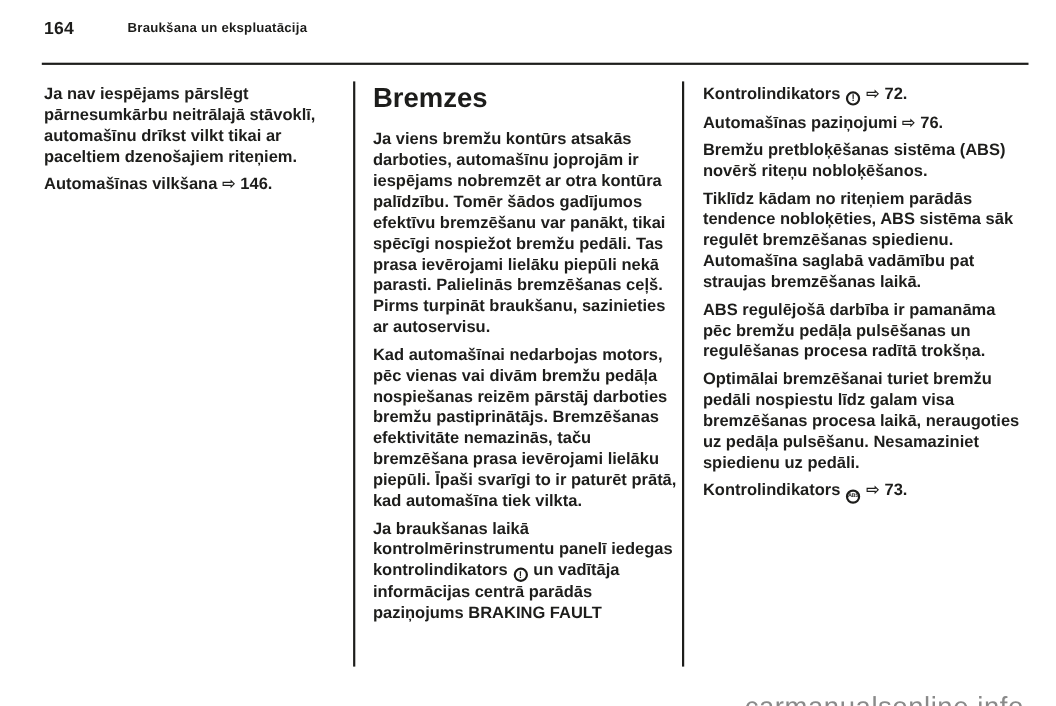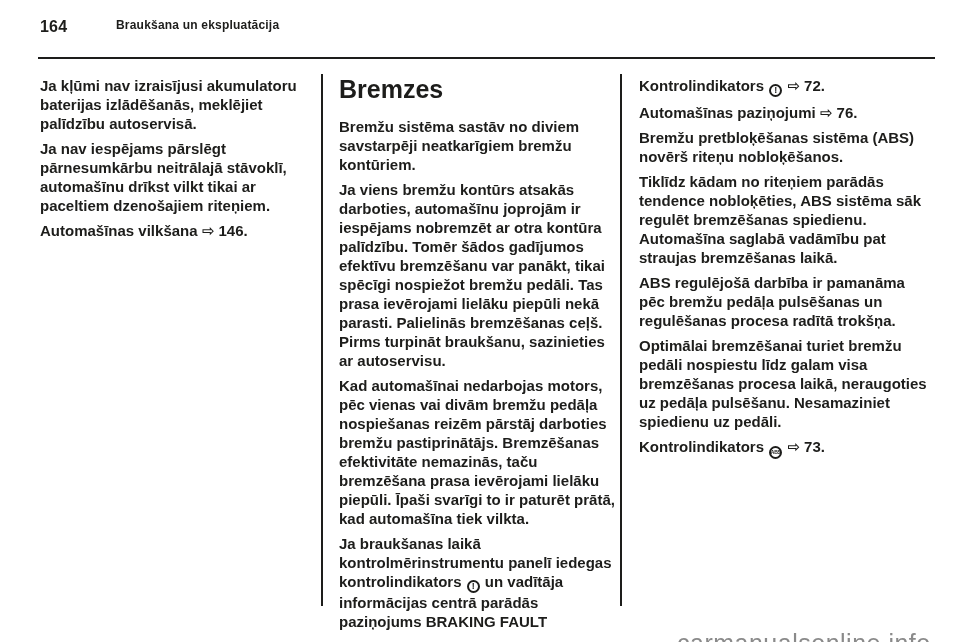--- a/index.html
+++ b/index.html
@@ -42,30 +42,28 @@
 </head>
 <body>
 
 <div class="page">
 
   <span class="hdr-num">164</span>
   <span class="hdr-chapter">Braukšana un ekspluatācija</span>
   <div class="hdr-rule"></div>
 
   <div class="col col-1">
-    <p>Ja kļūmi nav izraisījusi akumulatoru baterijas izlādēšanās, meklējiet palīdzību autoservisā.</p>
     <p>Ja nav iespējams pārslēgt pārnesumkārbu neitrālajā stāvoklī, automašīnu drīkst vilkt tikai ar paceltiem dzenošajiem riteņiem.</p>
     <p>Automašīnas vilkšana ⇨ 146.</p>
   </div>
 
   <div class="vdiv vdiv-1"></div>
 
   <div class="col col-2">
     <h1>Bremzes</h1>
-    <p>Bremžu sistēma sastāv no diviem savstarpēji neatkarīgiem bremžu kontūriem.</p>
     <p>Ja viens bremžu kontūrs atsakās darboties, automašīnu joprojām ir iespējams nobremzēt ar otra kontūra palīdzību. Tomēr šādos gadījumos efektīvu bremzēšanu var panākt, tikai spēcīgi nospiežot bremžu pedāli. Tas prasa ievērojami lielāku piepūli nekā parasti. Palielinās bremzēšanas ceļš. Pirms turpināt braukšanu, sazinieties ar autoservisu.</p>
     <p>Kad automašīnai nedarbojas motors, pēc vienas vai divām bremžu pedāļa nospiešanas reizēm pārstāj darboties bremžu pastiprinātājs. Bremzēšanas efektivitāte nemazinās, taču bremzēšana prasa ievērojami lielāku piepūli. Īpaši svarīgi to ir paturēt prātā, kad automašīna tiek vilkta.</p>
     <p>
       <span>Ja braukšanas laikā kontrolmērinstrumentu panelī iedegas kontrolindikators</span>
       <span class="ind">
           <span class="ind-excl">!</span>
         </span>
       <span>un vadītāja informācijas centrā parādās paziņojums</span>
       <span class="b">BRAKING FAULT</span>
     </p>

